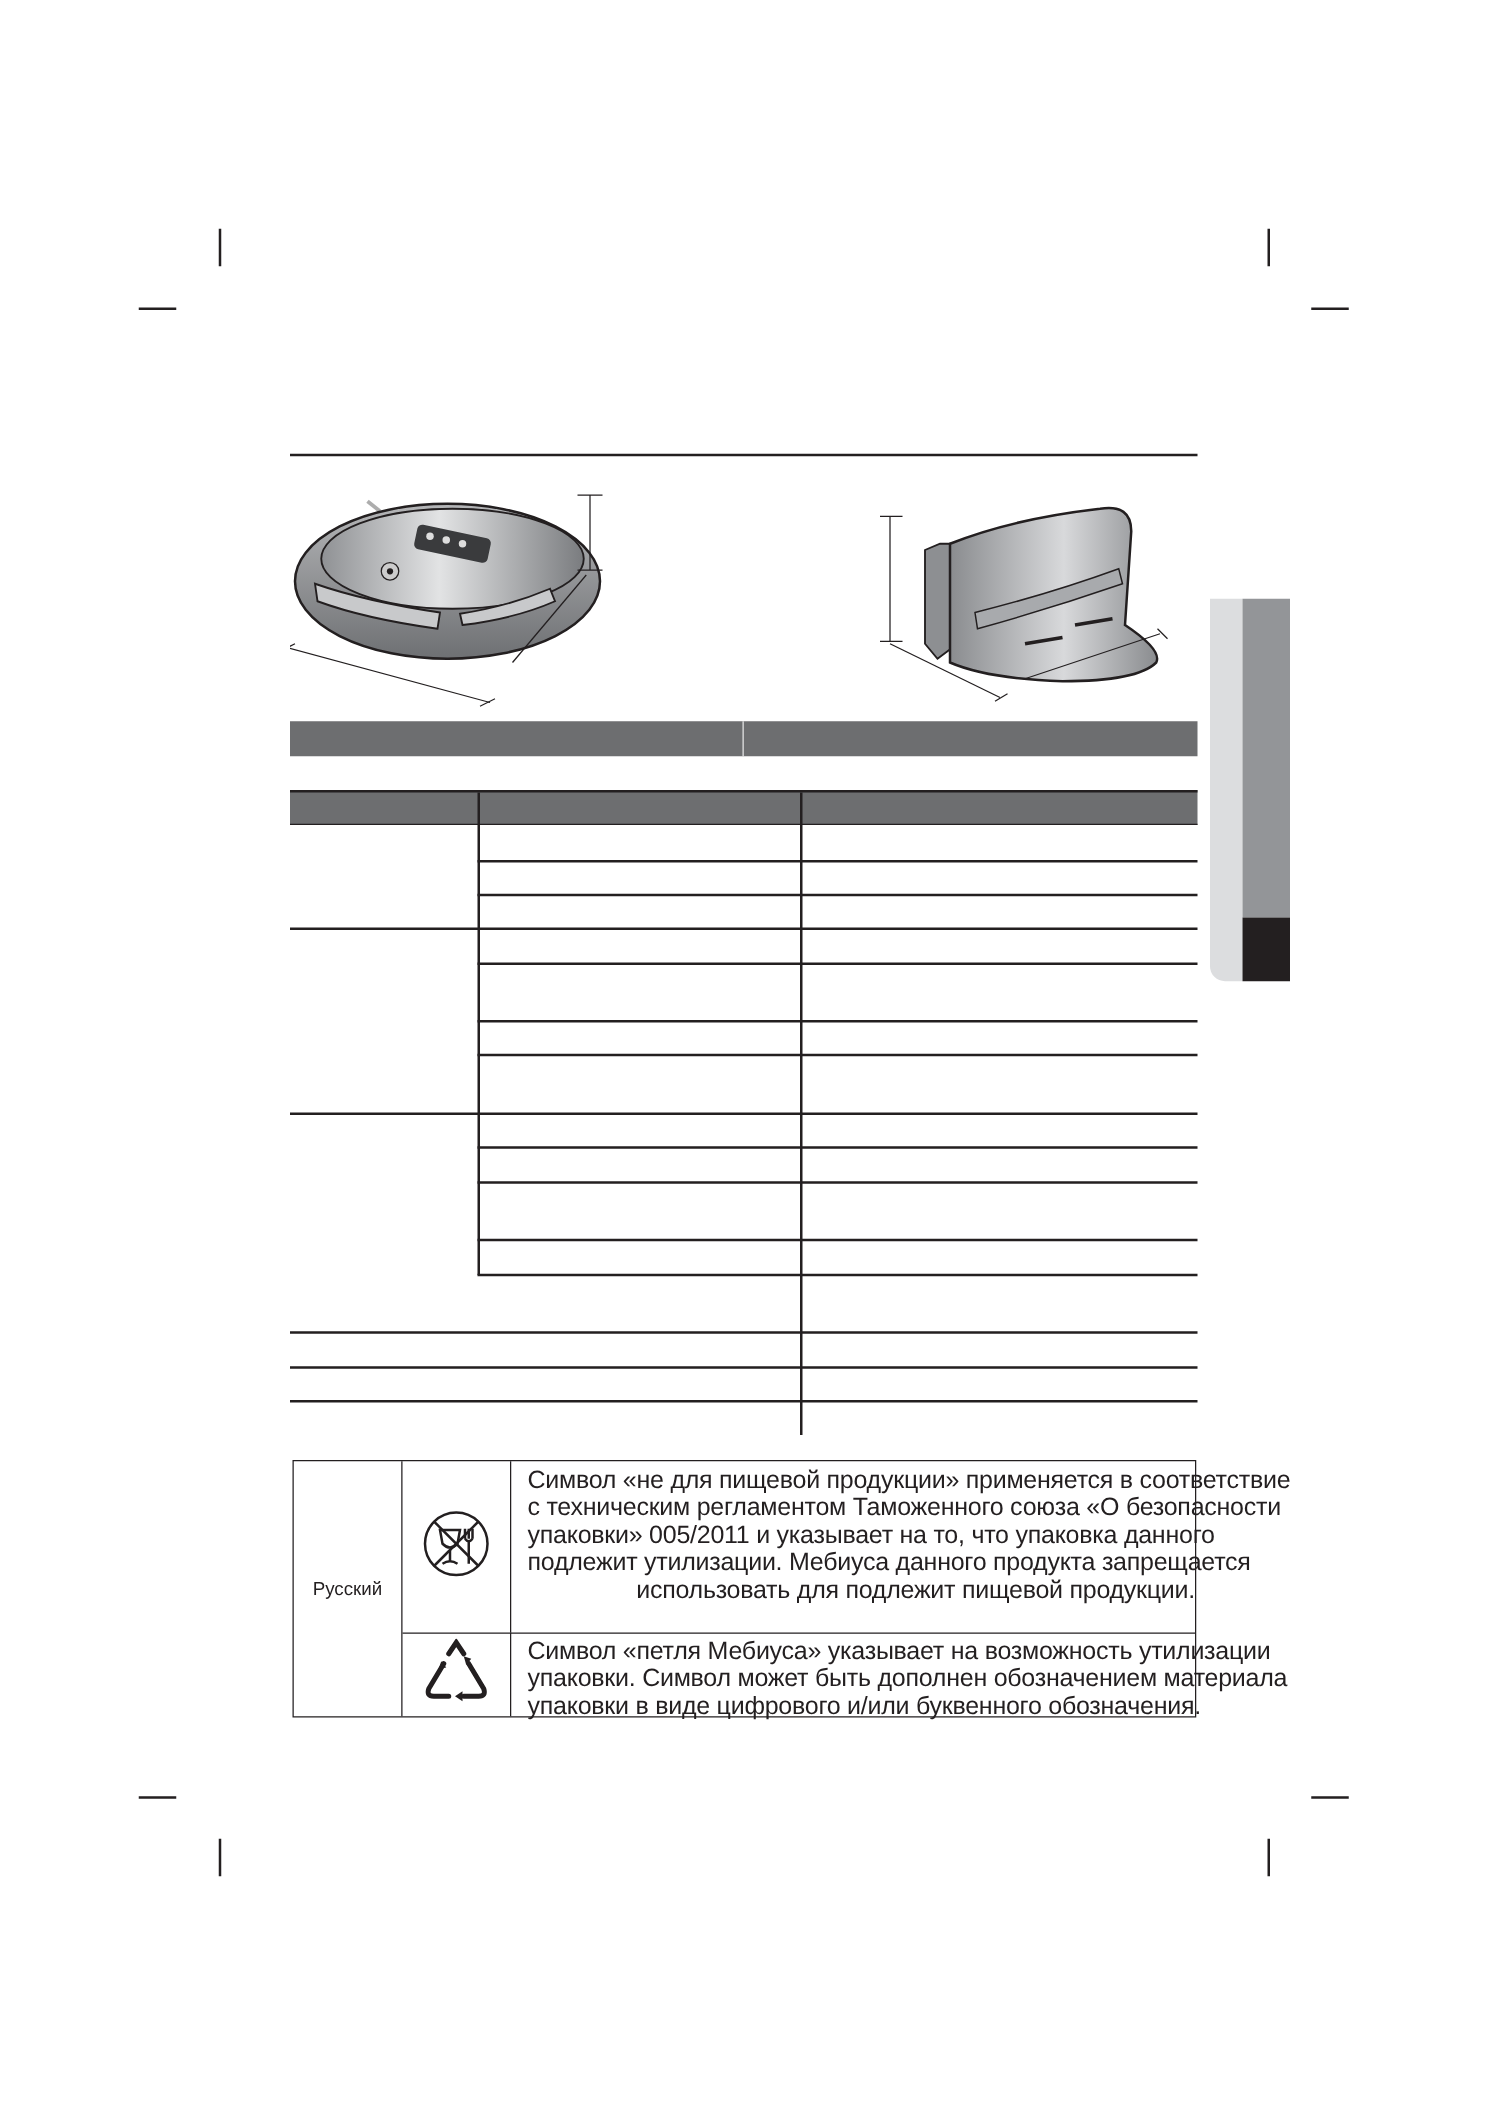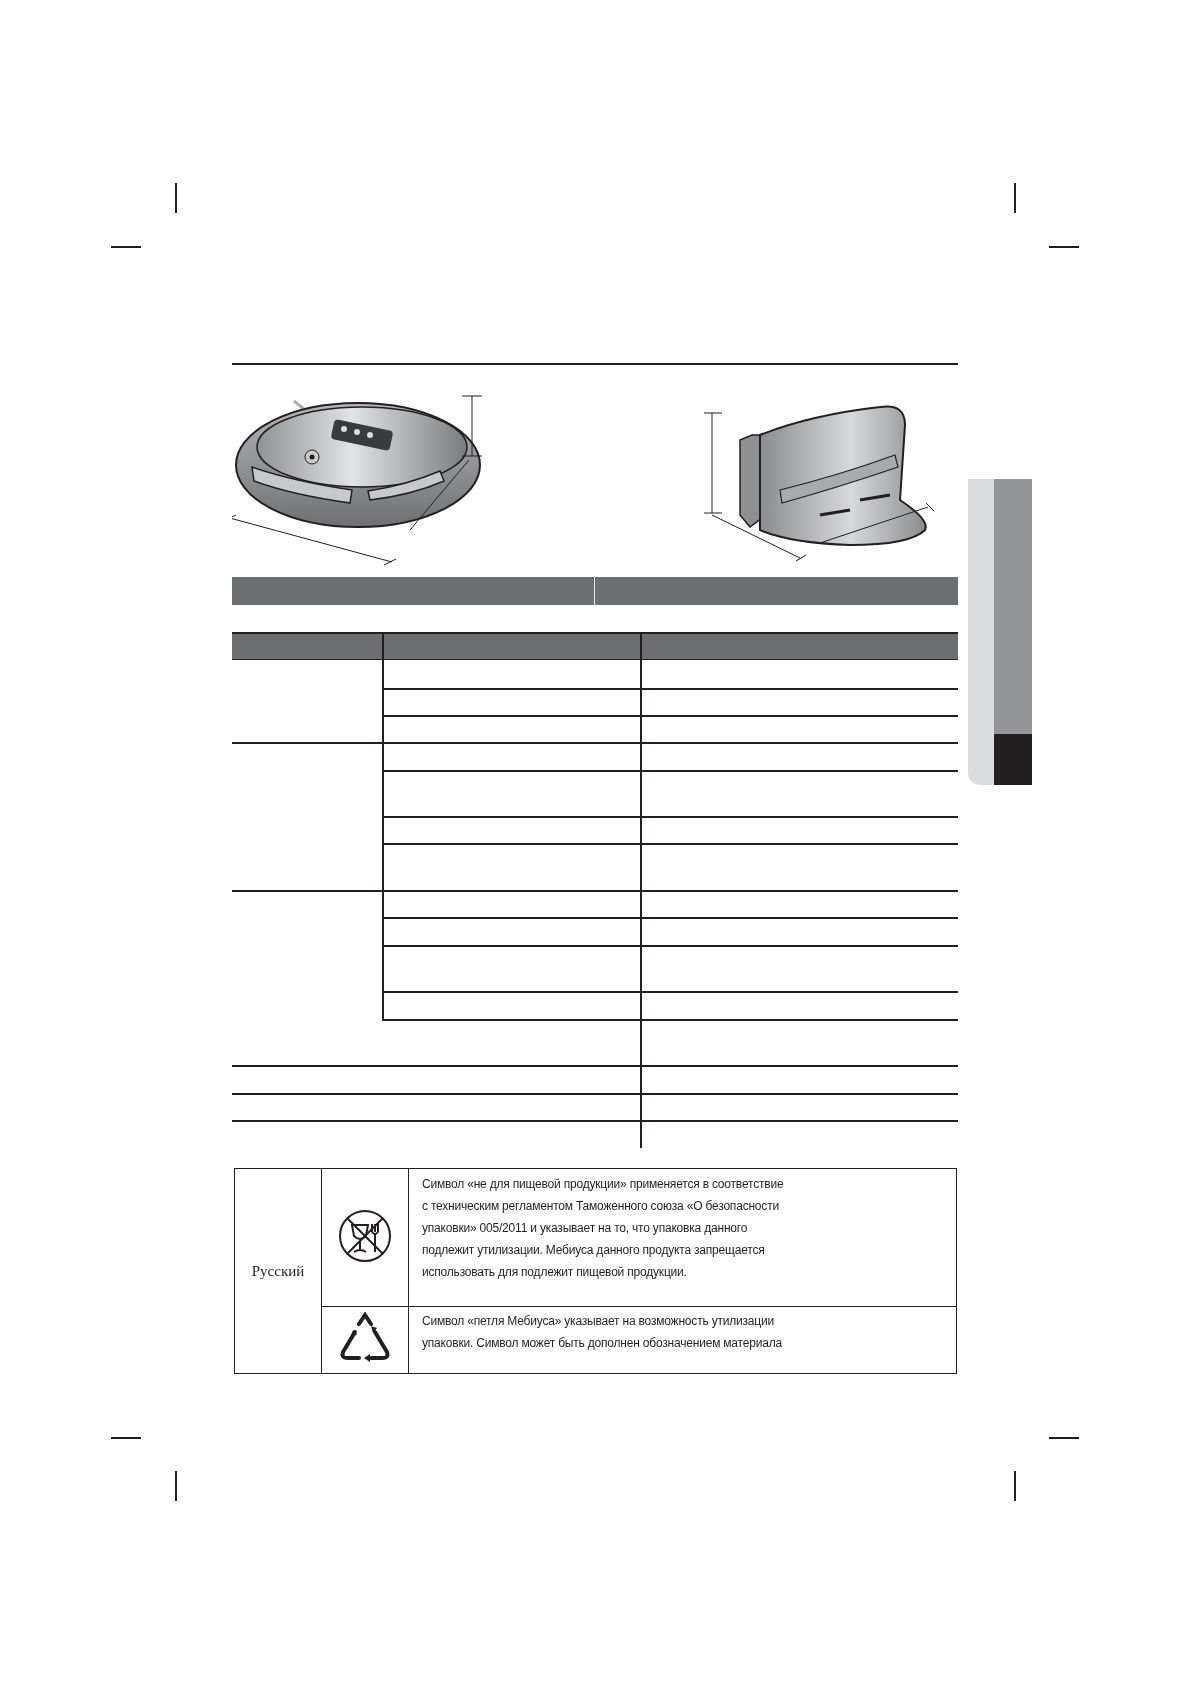--- a/index.html
+++ b/index.html
@@ -13,26 +13,26 @@
   .graybar .cell.left { width:363px; border-right:1px solid #e6e6e6; }
   .graybar .cell.right { flex:1; }
   .spec-table { position:absolute; left:232px; top:632px; width:726px; }
   .thead { position:absolute; left:0; top:0; width:726px; height:28px; background:#6d6e70; border-top:2px solid #231f20; border-bottom:1.5px solid #231f20; box-sizing:border-box; }
   .hline { position:absolute; height:1.5px; background:#231f20; }
   .vline { position:absolute; width:1.5px; background:#231f20; }
   .side-tab-light { position:absolute; left:968px; top:479px; width:26px; height:306px; background:#dcdddf; border-bottom-left-radius:12px; }
   .side-tab-gray { position:absolute; left:994px; top:479px; width:38px; height:255px; background:#939598; }
   .side-tab-black { position:absolute; left:994px; top:734px; width:38px; height:51px; background:#231f20; }
   .notice { position:absolute; left:234px; top:1168px; width:723px; height:206px; border:1.5px solid #231f20; box-sizing:border-box; }
-  .notice .lang { position:absolute; left:0; top:0; width:87px; height:100%; border-right:1.5px solid #231f20; box-sizing:border-box; display:flex; align-items:center; justify-content:center; font-family:Liberation Serif, serif; font-size:15px; }
+  .notice .lang { position:absolute; left:0; top:0; width:87px; height:100%; border-right:1.5px solid #231f20; box-sizing:border-box; display:flex; align-items:center; justify-content:center; font-family:Liberation Sans, sans-serif; font-size:15px; }
   .notice .row { position:absolute; left:87px; right:0; }
   .notice .row1 { top:0; height:137px; border-bottom:1.5px solid #231f20; }
   .notice .row2 { top:137px; bottom:0; }
   .notice .icon-cell { position:absolute; left:0; top:0; width:87px; height:100%; border-right:1.5px solid #231f20; box-sizing:border-box; display:flex; align-items:center; justify-content:center; }
-  .notice .text-cell { position:absolute; left:100px; right:18px; top:4px; font-size:12px; line-height:22px; letter-spacing:-0.2px; }
+  .notice .text-cell { position:absolute; left:100px; right:0; top:4px; font-size:20px; line-height:22px; letter-spacing:-0.2px;text-align:right; }
   .notice .text-cell span { display:block; white-space:nowrap; }
 </style>
 </head>
 <body>
 
 <div class="crop-v" style="left:175px;top:183px;height:30px;"></div>
 <div class="crop-h" style="left:111px;top:246px;width:30px;"></div>
 <div class="crop-v" style="left:1014px;top:183px;height:30px;"></div>
 <div class="crop-h" style="left:1049px;top:246px;width:30px;"></div>
 <div class="crop-h" style="left:111px;top:1437px;width:30px;"></div>
@@ -177,15 +177,16 @@
           <path d="M22 46 L10 46 Q4 46 6 40 L18 20" fill="none" stroke="#231f20" stroke-width="4" stroke-linecap="round"></path>
           <polygon points="33,42 27,46 33,50" fill="#231f20"></polygon>
           <polygon points="34,14 40,16 36,21" fill="#231f20"></polygon>
           <polygon points="14,24 16,18 20,23" fill="#231f20"></polygon>
         </svg>
       </span>
     </div>
     <div class="text-cell">
       <span>Символ «петля Мебиуса» указывает на возможность утилизации</span>
       <span>упаковки. Символ может быть дополнен обозначением материала</span>
+      <span>упаковки в виде цифрового и/или буквенного обозначения.</span>
     </div>
   </div>
 </div>
 
 </body></html>

